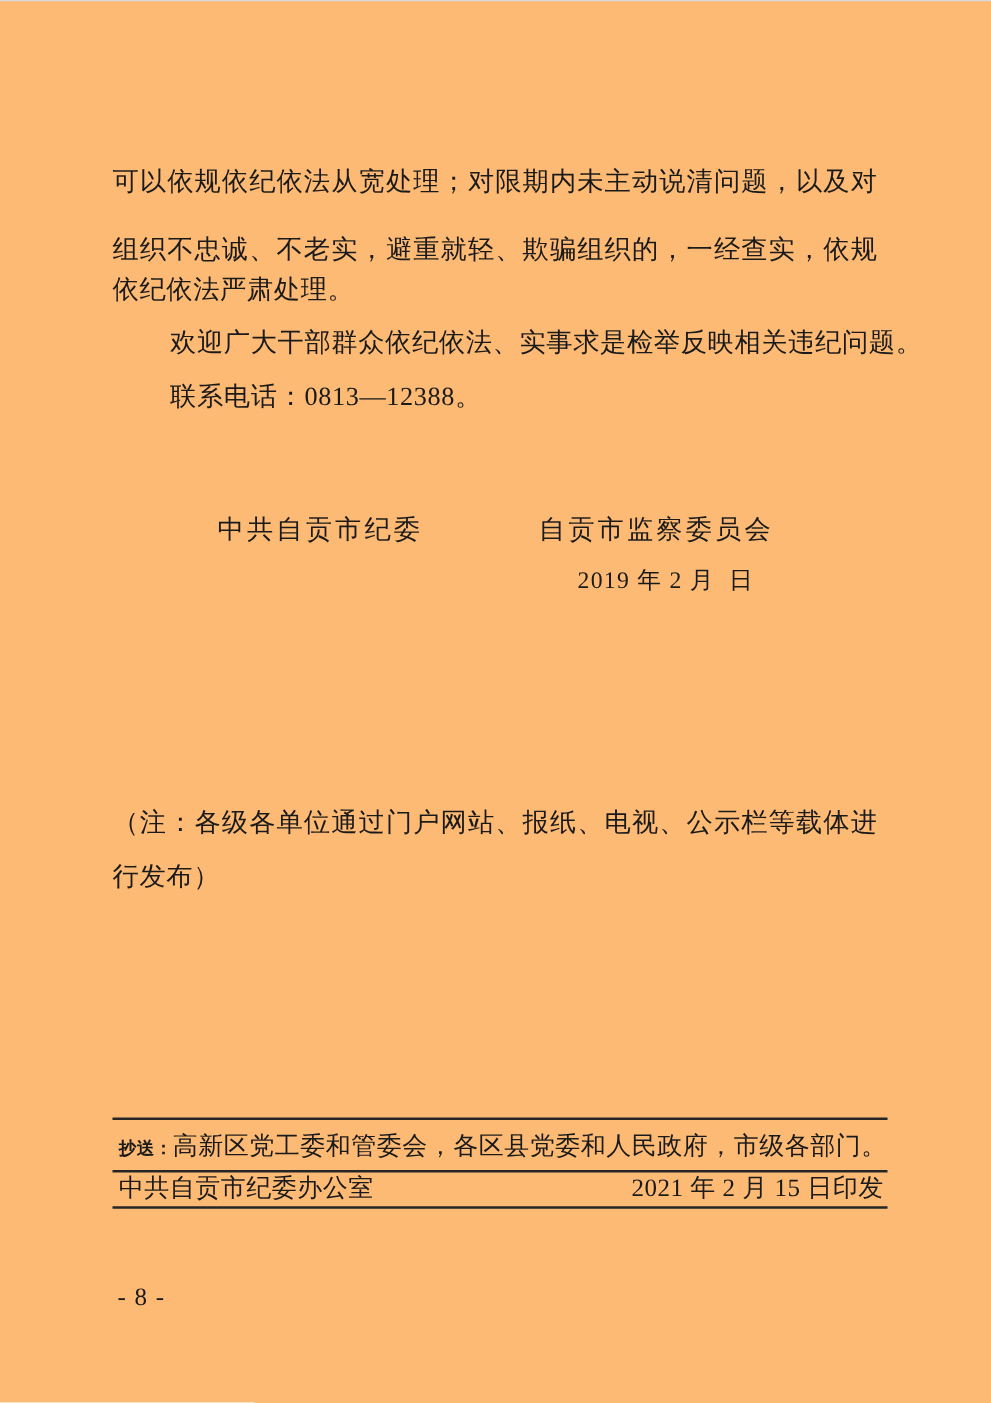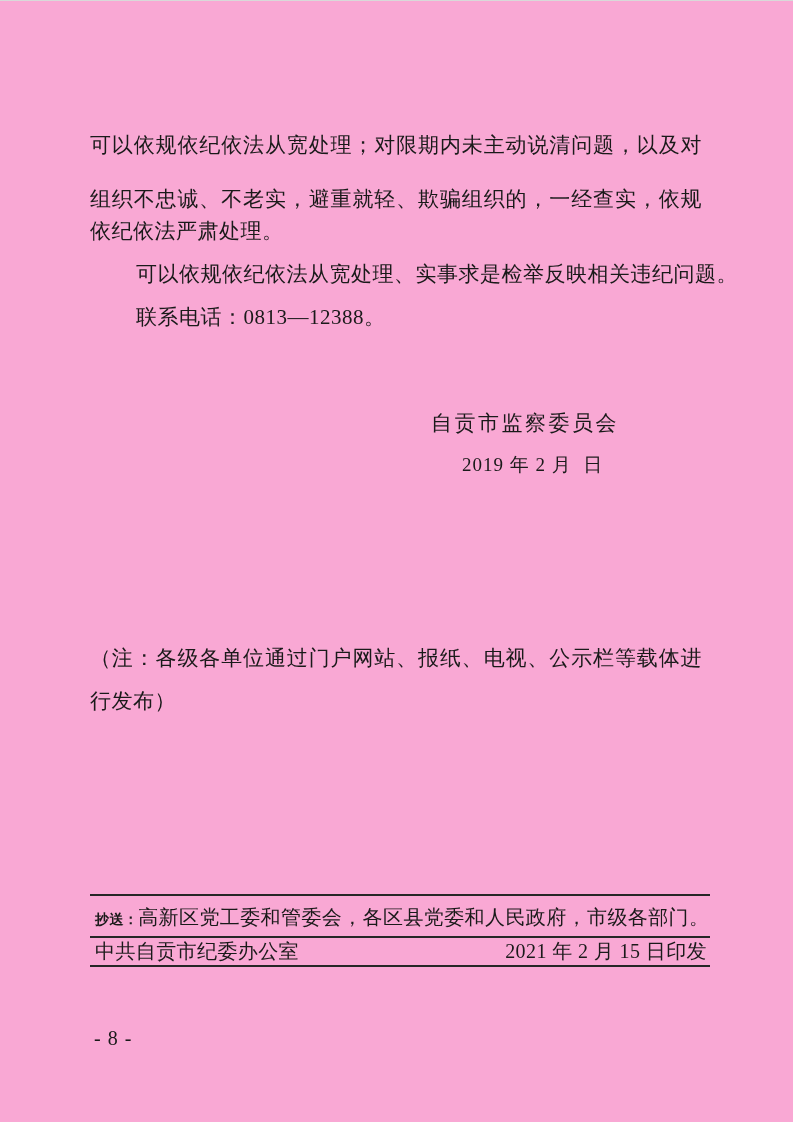--- a/index.html
+++ b/index.html
@@ -4,21 +4,21 @@
 <style>
   html, body {
     margin: 0;
     padding: 0;
     background: #ffffff;
   }
   .page {
     position: relative;
     width: 793px;
     height: 1122px;
-    background: #f9a8d4;
+    background: #fdba74;
     overflow: hidden;
     font-family: "Liberation Serif", "DejaVu Serif", serif;
     color: #1a1a1a;
   }
   .scan-edge {
     position: absolute;
     top: 0; left: 0;
     width: 100%; height: 1px;
     background: #d9d9d9;
   }
@@ -111,24 +111,25 @@
 </head>
 <body>
 
 <div class="page">
   <div class="scan-edge"></div>
 
   <div class="bodyline just" style="top:124px">可以依规依纪依法从宽处理；对限期内未主动说清问题，以及对</div>
   <div class="bodyline just" style="top:178px">组织不忠诚、不老实，避重就轻、欺骗组织的，一经查实，依规</div>
   <div class="bodyline" style="top:210px">依纪依法严肃处理。</div>
 
-  <div class="bodyline indent2" style="top:253px">可以依规依纪依法从宽处理、实事求是检举反映相关违纪问题。</div>
+  <div class="bodyline indent2" style="top:253px">欢迎广大干部群众依纪依法、实事求是检举反映相关违纪问题。</div>
 
   <div class="bodyline indent2" style="top:296px">联系电话：0813—12388。</div>
 
+  <div class="sig" style="left:174px; top:411px">中共自贡市纪委</div>
   <div class="sig" style="left:431px; top:411px">自贡市监察委员会</div>
   <div class="sig-date" style="left:462px; top:453px">2019 年 2 月  日</div>
 
   <div class="bodyline" style="top:680px">行发布）</div>
   <div class="bodyline just" style="top:637px">（注：各级各单位通过门户网站、报纸、电视、公示栏等载体进</div>
 
   <div class="rule rule-thick" style="top:894px"></div>
 
   <div class="cc-row">
     <span class="cc-label">抄送：</span><span>高新区党工委和管委会，各区县党委和人民政府，市级各部门。</span>

